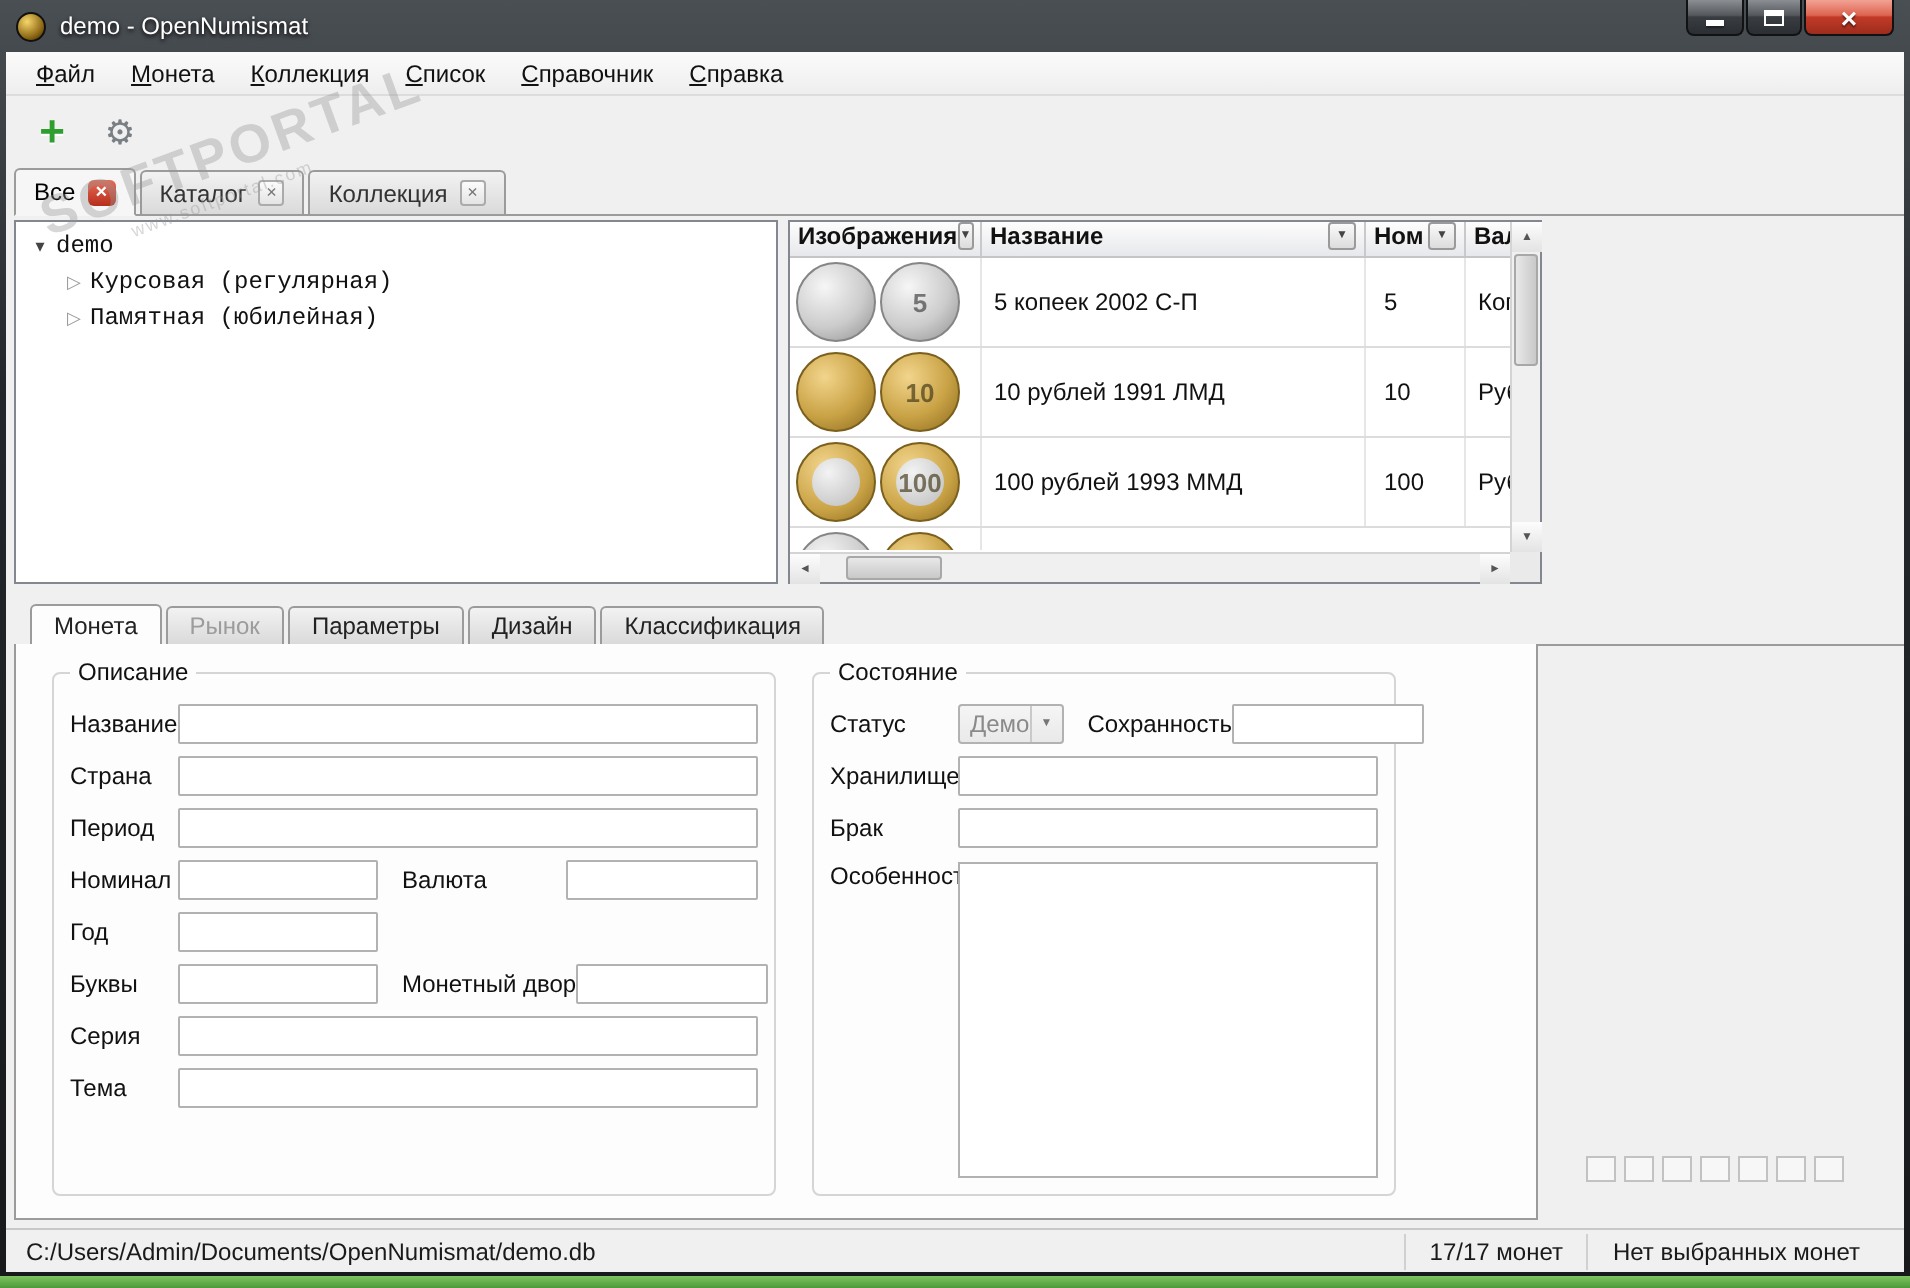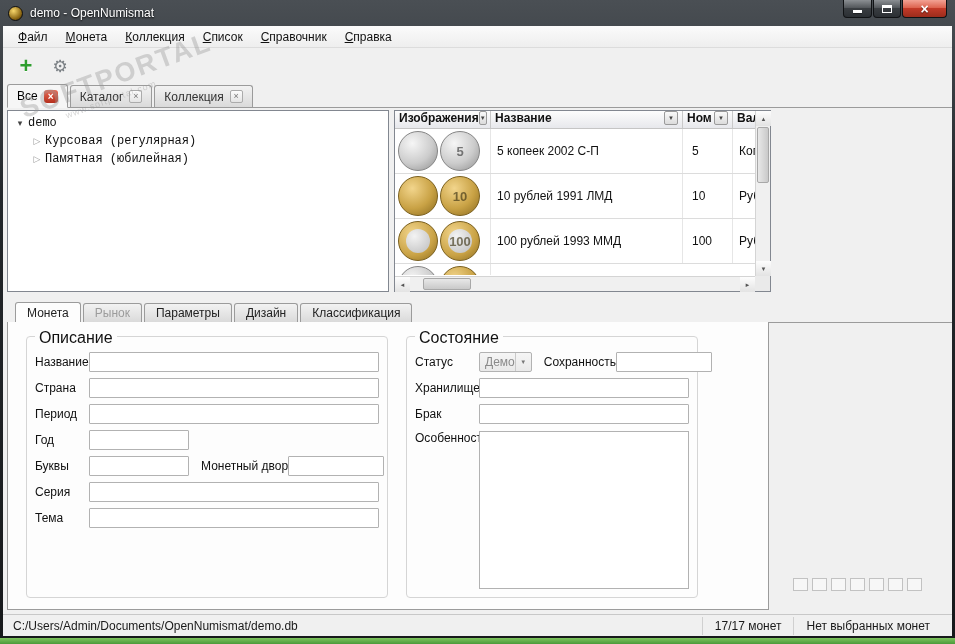--- a/index.html
+++ b/index.html
@@ -117,21 +117,21 @@
     border: 1px solid #9b9b9b; border-bottom: none; border-radius: 3px 3px 0 0;
     background: linear-gradient(#f2f2f2, #dadada); margin-right: 2px; font-size: 12px; color: #222; }
   .dtab.selected { background: #fdfdfd; height: 21px; margin-bottom: -1px; border-bottom: 1px solid #fdfdfd; }
   .dtab.disabled { color: #9c9c9c; }
   
   .detail-panel { position: absolute; left: 4px; top: 296px; width: 762px; height: 288px;
     background: #fdfdfd; border: 1px solid #9b9b9b; border-top: none; }
   .groupbox { position: absolute; border: 1px solid #d5d5d5; border-radius: 4px; }
   .gb-desc { left: 18px; top: 14px; width: 362px; height: 262px; padding: 12px 8px 6px 8px; }
   .gb-state { left: 398px; top: 14px; width: 292px; height: 262px; padding: 12px 8px 6px 8px; }
-  .legend { position: absolute; top: -8px; left: 8px; background: #fdfdfd; padding: 0 4px; font-size: 16px; }
+  .legend { position: absolute; top: -8px; left: 8px; background: #fdfdfd; padding: 0 4px; font-size: 12px; }
   .frow { display: flex; align-items: center; height: 26px; }
   .flabel { width: 54px; flex: 0 0 auto; font-size: 12px; }
   .flabel.w64 { width: 64px; }
   .flabel.mid { width: auto; margin-left: 12px; }
   .tinput { height: 20px; border: 1px solid #b2b2b2; background: #fff; border-radius: 1px;
     font-family: "Liberation Sans", sans-serif; font-size: 12px; padding: 0 3px; }
   .tinput.wide { flex: 1; }
   .tinput.small { width: 100px; }
   .tinput.right96 { width: 96px; margin-left: auto; }
   .combobox { width: 86px; height: 20px; border: 1px solid #b2b2b2; border-radius: 2px;
@@ -321,20 +321,26 @@
           </div>
         <div class="frow">
             <span class="flabel">Страна</span>
             <input class="tinput wide" style="">
           </div>
         <div class="frow">
             <span class="flabel">Период</span>
             <input class="tinput wide" style="">
           </div>
         <div class="frow">
+          <span class="flabel">Номинал</span>
+          <input class="tinput small" style="">
+          <span class="flabel mid">Валюта</span>
+          <input class="tinput right96" style="">
+        </div>
+        <div class="frow">
             <span class="flabel">Год</span>
             <input class="tinput small" style="">
           </div>
         <div class="frow">
           <span class="flabel">Буквы</span>
           <input class="tinput small" style="">
           <span class="flabel mid">Монетный двор</span>
           <input class="tinput right96" style="">
         </div>
         <div class="frow">

